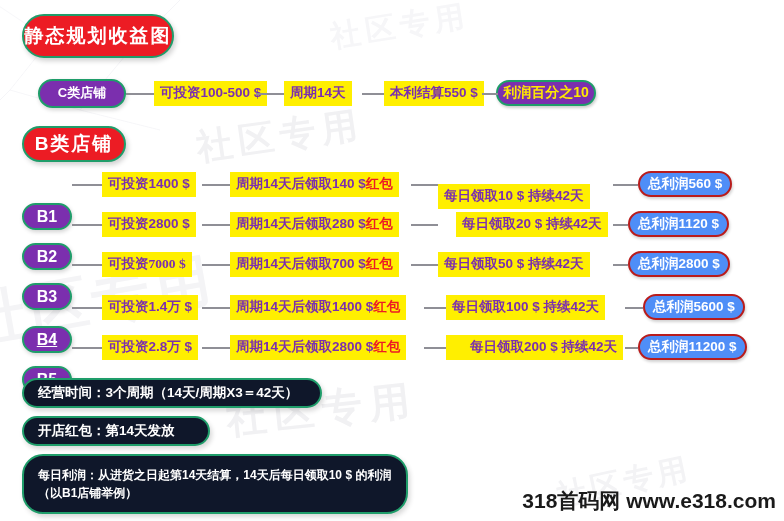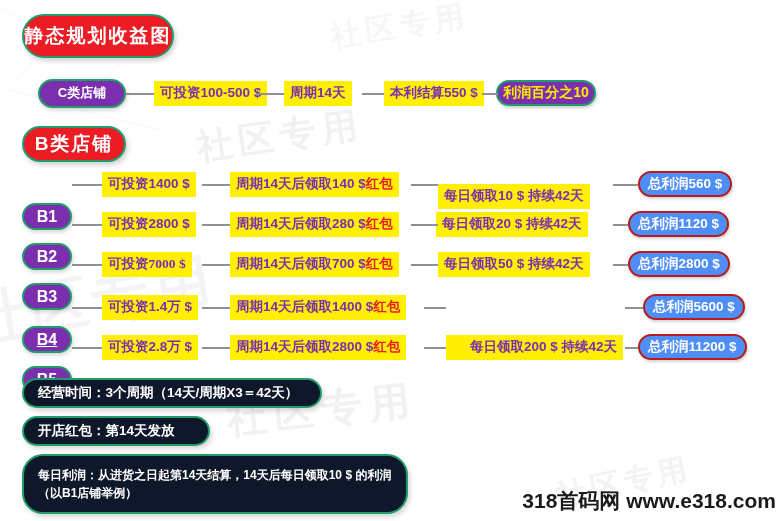--- a/index.html
+++ b/index.html
@@ -190,21 +190,21 @@
   <div class="conn" style="left:411px; top:224px; width:27px;"></div>
   <div class="conn" style="left:613px; top:224px; width:15px;"></div>
   <div class="node chip-purple chip-b" style="top:211px;">B2</div>
   <div class="node lbl-yellow" style="left:102px; top:212px;">
       <span>可投资2800 $</span>
     </div>
   <div class="node lbl-yellow" style="left:230px; top:212px;">
       <span>周期14天后领取280 $ </span>
       <span class="red">红包</span>
     </div>
-  <div class="node lbl-yellow" style="left:436px; top:212px;text-align:right;">每日领取20 $ 持续42天</div>
+  <div class="node lbl-yellow" style="left:456px; top:212px;text-align:right;">每日领取20 $ 持续42天</div>
   <div class="node pill-blue" style="left:628px; top:211px;">总利润1120 $</div>
 
   <div class="conn" style="left:72px;  top:264px; width:30px;"></div>
   <div class="conn" style="left:202px; top:264px; width:28px;"></div>
   <div class="conn" style="left:411px; top:264px; width:27px;"></div>
   <div class="conn" style="left:613px; top:264px; width:15px;"></div>
   <div class="node chip-purple chip-b" style="top:251px;">B3</div>
   <div class="node lbl-yellow" style="left:102px; top:252px;font-family:Liberation Serif, serif;">
       <span>可投资7000 $</span>
     </div>
@@ -220,20 +220,21 @@
   <div class="conn" style="left:424px; top:307px; width:22px;"></div>
   <div class="conn" style="left:625px; top:307px; width:18px;"></div>
   <div class="node chip-purple chip-b" style="top:294px;text-decoration:underline;">B4</div>
   <div class="node lbl-yellow" style="left:102px; top:295px;">
       <span>可投资1.4万 $</span>
     </div>
   <div class="node lbl-yellow" style="left:230px; top:295px;">
       <span>周期14天后领取1400 $ </span>
       <span class="red">红包</span>
     </div>
+  <div class="node lbl-yellow" style="left:446px; top:295px;">每日领取100 $ 持续42天</div>
   <div class="node pill-blue" style="left:643px; top:294px;">总利润5600 $</div>
 
   <div class="conn" style="left:72px;  top:347px; width:30px;"></div>
   <div class="conn" style="left:202px; top:347px; width:28px;"></div>
   <div class="conn" style="left:424px; top:347px; width:22px;"></div>
   <div class="conn" style="left:625px; top:347px; width:13px;"></div>
   <div class="node chip-purple chip-b" style="top:334px;">B5</div>
   <div class="node lbl-yellow" style="left:102px; top:335px;">
       <span>可投资2.8万 $</span>
     </div>

